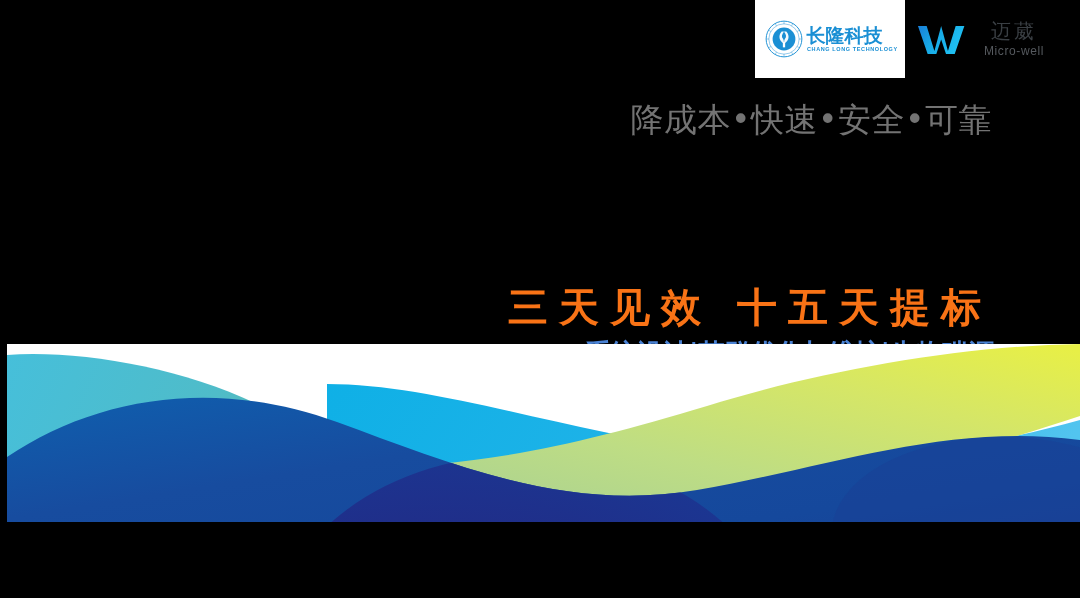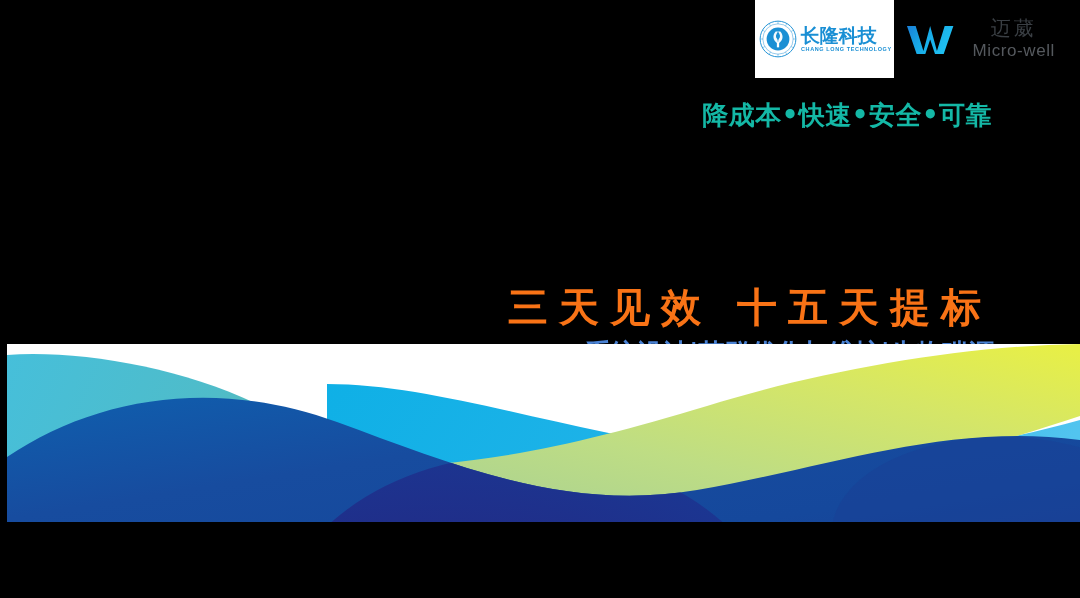--- a/index.html
+++ b/index.html
@@ -45,29 +45,29 @@
     height:78px; margin-left:12px;
     display:flex; align-items:center; gap:9px;
   }
   #microwell-mark { width:58px; height:42px; flex:0 0 auto; }
   #microwell-words { display:flex; flex-direction:column; line-height:1.05;text-align:center; }
   #microwell-cn {
     font-size:20px; color:#3a3f44; letter-spacing:3px;
     font-family:"DejaVu Sans",sans-serif; white-space:nowrap;
   }
   #microwell-en {
-    font-size:17px; color:#55595e; letter-spacing:0.6px;
+    font-size:12px; color:#55595e; letter-spacing:0.6px;
     margin-top:3px; white-space:nowrap;
   }
 
   
   #tagline {
     position:absolute; right:88px; top:98px;
-    font-size:26px; font-weight:bold;
-    color:#14b8a6; letter-spacing:0.5px;
+    font-size:33px; font-weight:normal;
+    color:#737373; letter-spacing:0.5px;
     font-family:"DejaVu Sans",sans-serif;
     white-space:nowrap;
   }
 
   
   #headline-block {
     position:absolute; right:86px; top:284px;
     text-align:right;
   }
   #headline {

